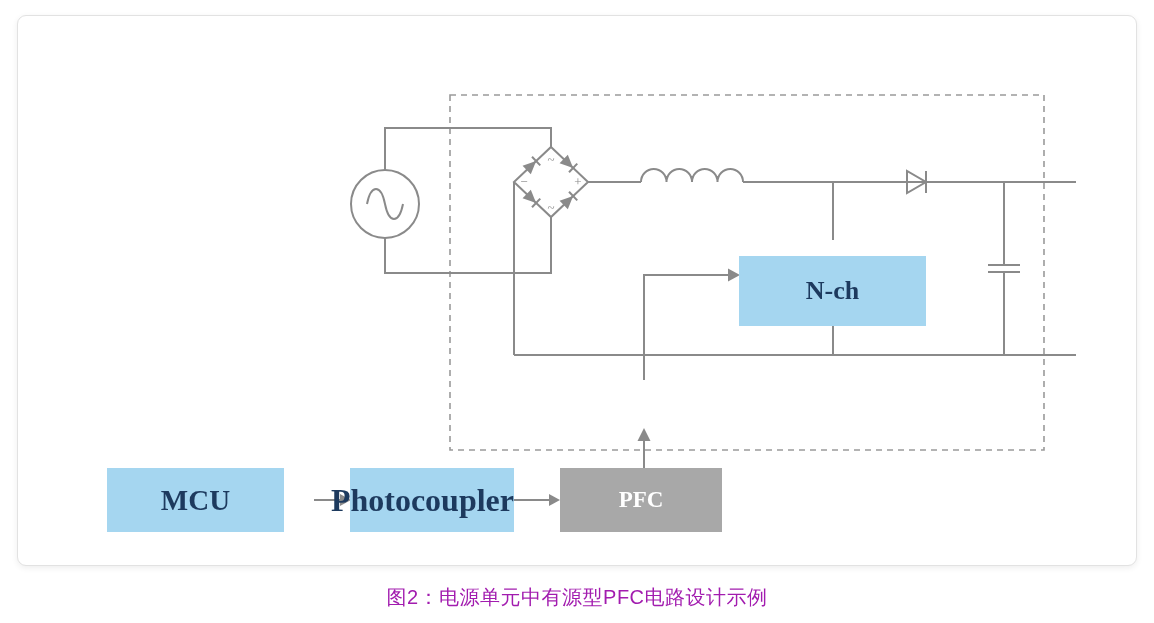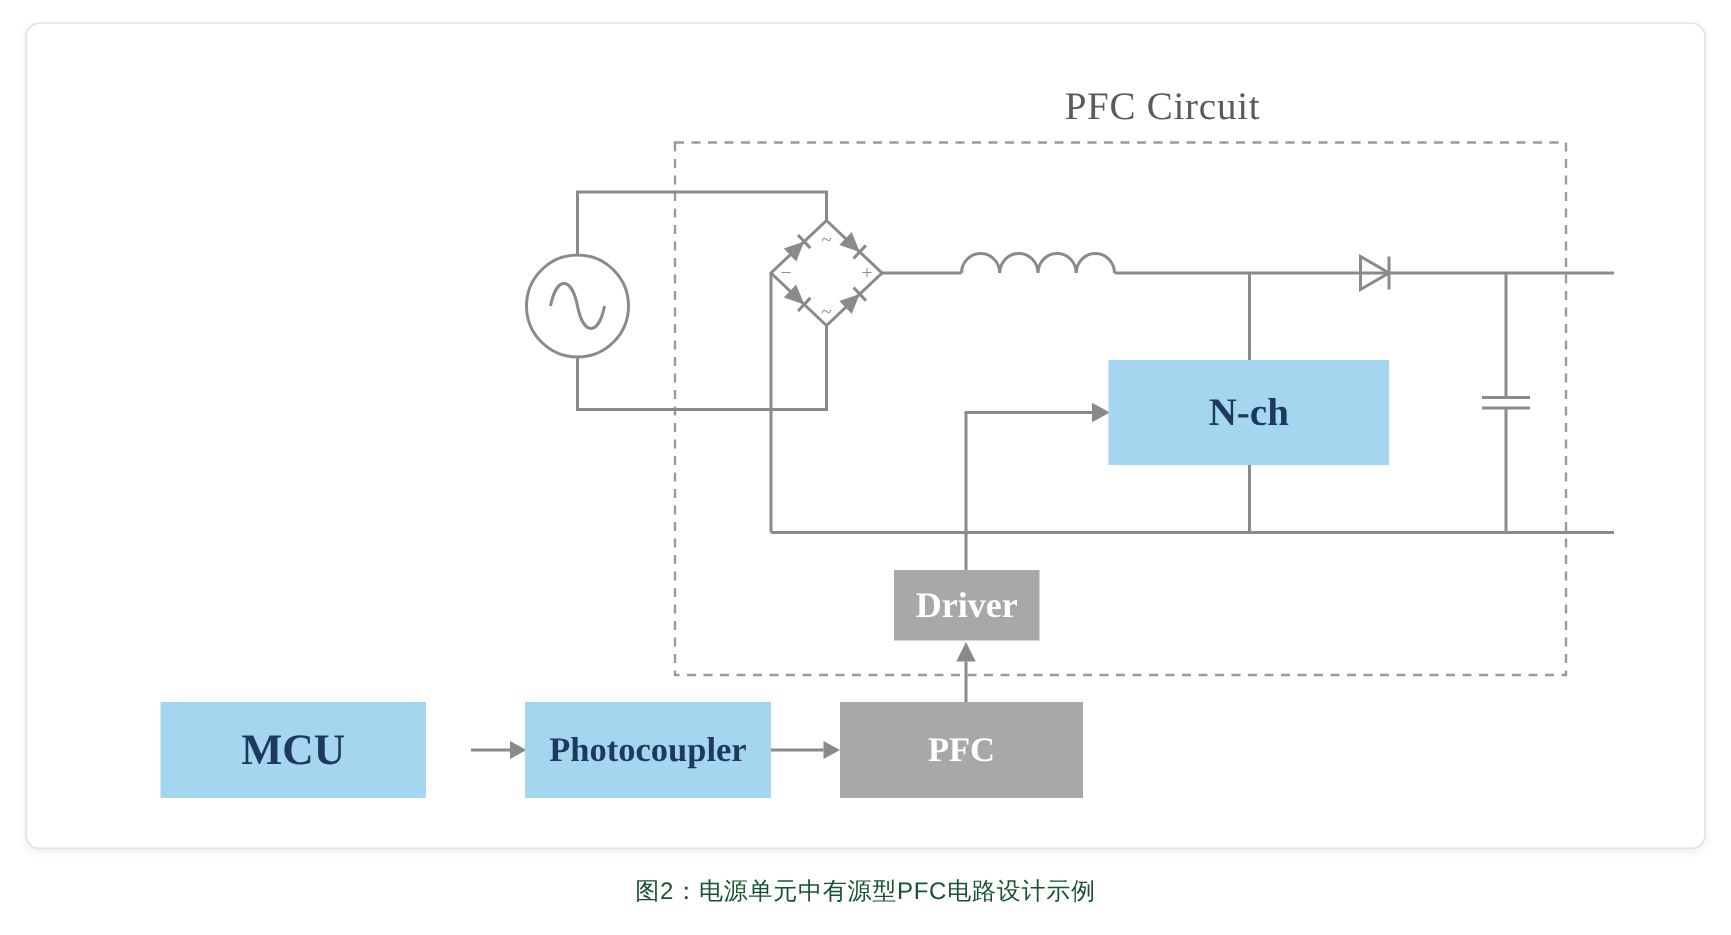--- a/index.html
+++ b/index.html
@@ -39,31 +39,31 @@
     align-items: center;
     justify-content: center;
     text-align: center;
     font-family: "Liberation Serif", "DejaVu Serif", serif;
     font-weight: 600;
     line-height: 1.25;
   }
   .blue { background: #a5d6f0; color: #1d3a5e; }
   .gray { background: #a8a8a8; color: #ffffff; }
   .box-mcu          { left: 89px;  top: 452px; width: 177px; height: 64px; font-size: 29px; }
-  .box-photocoupler { left: 332px; top: 452px; width: 164px; height: 64px; font-size: 23px; }
+  .box-photocoupler { left: 332px; top: 452px; width: 164px; height: 64px; font-size: 32px; align-items: flex-end; }
   .box-pfcctrl      { left: 542px; top: 452px; width: 162px; height: 64px; font-size: 23px; }
   .box-driver       { left: 578px; top: 364px; width: 97px;  height: 47px; font-size: 24px; }
-  .box-mosfet       { left: 721px; top: 224px; width: 187px; height: 70px; font-size: 26px; }
+  .box-mosfet       { left: 721px; top: 240px; width: 187px; height: 70px; font-size: 26px; }
   .caption {
     position: absolute;
     left: 0; top: 584px; width: 1154px;
     text-align: center;
-    font-size: 16px;
+    font-size: 20px;
     font-weight: 500;
-    color: #14532d;
+    color: #a21caf;
     letter-spacing: 0.5px;
   }
   .wire { stroke: #8a8a8a; stroke-width: 2; fill: none; }
   .dash { stroke: #9a9a9a; stroke-width: 1.6; fill: none; stroke-dasharray: 6 5; }
   .head { fill: #8a8a8a; stroke: none; }
   .sym  { font-family: "Liberation Serif", "DejaVu Serif", serif; font-size: 13px; fill: #8a8a8a; }
 </style>
 </head>
 <body>
 
@@ -141,29 +141,25 @@
       <path class="wire" d="M296,484 H322"></path>
       <polygon class="head" points="322,478 322,490 333,484"></polygon>
     </g>
 
     <g>
       <path class="wire" d="M496,484 H531"></path>
       <polygon class="head" points="531,478 531,490 542,484"></polygon>
     </g>
   </svg>
 
-  <div class="pfc-title">PFC Circuit</div>
 
   <div class="dbox blue box-mosfet">
     <span>N-ch</span>
   </div>
 
-  <div class="dbox gray box-driver">
-    <span>Driver</span>
-  </div>
 
   <div class="dbox blue box-mcu">
     <span>MCU</span>
   </div>
 
   <div class="dbox blue box-photocoupler">
     <span>Photocoupler</span>
   </div>
 
   <div class="dbox gray box-pfcctrl">

